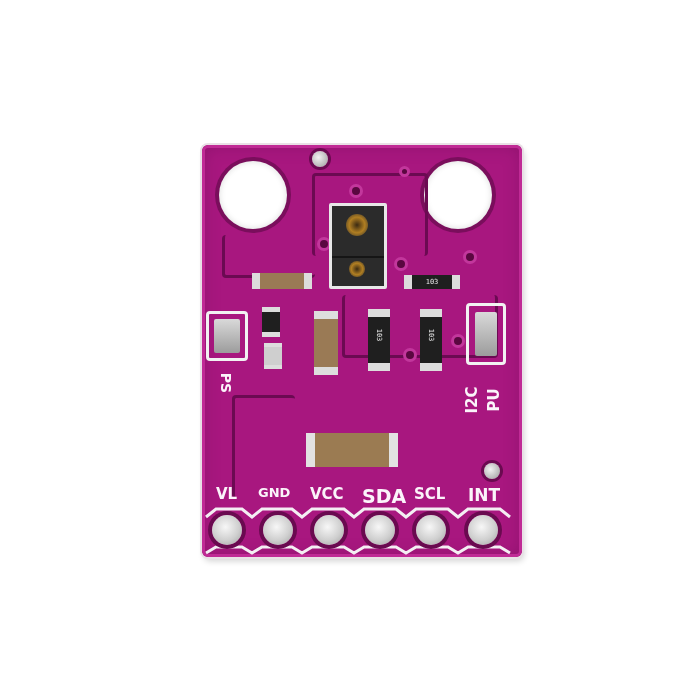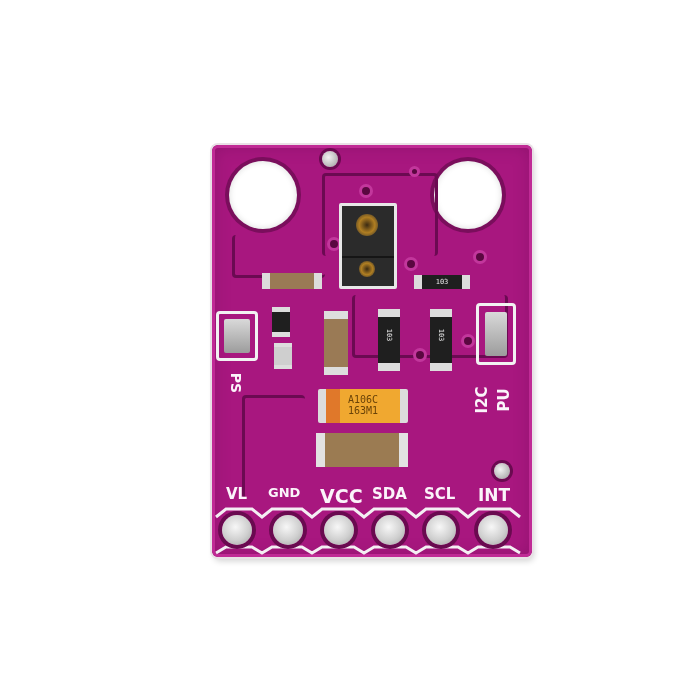--- a/index.html
+++ b/index.html
@@ -1,17 +1,17 @@
 <!DOCTYPE html>
 <html><head>
   <meta charset="utf-8">
   <style>
     html, body { margin:0; padding:0; }
     body { width:700px; height:700px; background:#ffffff; position:relative; overflow:hidden; font-family:"DejaVu Sans", sans-serif; }
-    .board { position:absolute; left:212px; top:145px; width:320px; height:412px; background:#a8177f; border-radius:6px;
+    .board { position:absolute; left:202px; top:145px; width:320px; height:412px; background:#a8177f; border-radius:6px;
       box-shadow: 0 0 0 2px #e9e0e6, 2px 4px 6px rgba(0,0,0,0.18); overflow:hidden; }
     .edge { position:absolute; left:0; top:0; width:100%; height:100%; border-radius:6px;
       box-shadow: inset 0 0 0 3px #c02a95, inset 0 0 18px rgba(60,0,50,0.25); pointer-events:none; }
     .hole { position:absolute; border-radius:50%; background:#ffffff; box-shadow: 0 0 0 4px #7a0e5c, inset 0 0 6px rgba(0,0,0,0.15); }
     .via { position:absolute; width:8px; height:8px; border-radius:50%; background:#5a0740; box-shadow:0 0 0 3px #c2379c; }
     .via-silver { position:absolute; width:16px; height:16px; border-radius:50%; background:radial-gradient(circle at 40% 40%, #f2f2f2, #9a9a9a); box-shadow:0 0 0 3px #6a0a50; }
     .trace { position:absolute; border:3px solid #6b0a52; border-radius:4px; }
     .silk { position:absolute; color:#fbf4fa; font-weight:bold; font-family:"DejaVu Sans", sans-serif; }
     .pad { position:absolute; border-radius:50%; background:radial-gradient(circle at 45% 40%, #f7f7f7 0%, #cfcfcf 55%, #9e9e9e 100%); box-shadow:0 0 0 4px #6a0a50; }
     .chip-black { position:absolute; background:#2b2b2b; border:3px solid #e8e8e8; border-radius:2px; }
@@ -64,36 +64,32 @@
   <div class="resistor" style="left:62px; top:198px; width:18px; height:18px; border-left:none; border-right:none; border-top:4px solid #ddd; border-bottom:4px solid #ddd; background:#cfcfcf;"></div>
 
   <div class="resistor" style="left:112px; top:166px; width:24px; height:48px; border-left:none; border-right:none; border-top:8px solid #ddd; border-bottom:8px solid #ddd; background:#9a7a55;"></div>
   <div class="resistor" style="left:166px; top:164px; width:22px; height:46px; border-left:none; border-right:none; border-top:8px solid #ddd; border-bottom:8px solid #ddd;"><span style="display:inline-block; transform:rotate(90deg); margin-top:14px;">103</span></div>
   <div class="resistor" style="left:218px; top:164px; width:22px; height:46px; border-left:none; border-right:none; border-top:8px solid #ddd; border-bottom:8px solid #ddd;"><span style="display:inline-block; transform:rotate(90deg); margin-top:14px;">103</span></div>
 
   <div class="solder-box" style="left:264px; top:158px; width:34px; height:56px;">
     <div class="jumper" style="left:6px; top:6px; width:22px; height:44px;"></div>
   </div>
 
-  <div class="cap-tant" style="left:106px; top:244px; width:90px; height:34px; padding-top:5px; border-left:8px solid #dcdcdc; border-right:8px solid #dcdcdc;">
-    <div>A106C</div>
-    <div>163M1</div>
-  </div>
   <div class="cap-ceramic" style="left:104px; top:288px; width:74px; height:34px;"></div>
 
   <div class="silk" style="left:14px; top:230px; font-size:14px; transform:rotate(90deg);">PS</div>
   <div class="silk" style="left:256px; top:246px; font-size:15px; transform:rotate(-90deg);">I2C</div>
   <div class="silk" style="left:280px; top:246px; font-size:15px; transform:rotate(-90deg);">PU</div>
 
   <div class="via-silver" style="left:282px; top:318px;"></div>
 
   <div class="silk" style="left:14px; top:340px; font-size:15px;">VL</div>
   <div class="silk" style="left:56px; top:340px; font-size:13px;">GND</div>
-  <div class="silk" style="left:108px; top:340px; font-size:19px;">VCC</div>
-  <div class="silk" style="left:160px; top:340px; font-size:15px;">SDA</div>
+  <div class="silk" style="left:108px; top:340px; font-size:15px;">VCC</div>
+  <div class="silk" style="left:160px; top:340px; font-size:19px;">SDA</div>
   <div class="silk" style="left:212px; top:340px; font-size:15px;">SCL</div>
   <div class="silk" style="left:266px; top:340px; font-size:17px;">INT</div>
 
   <svg style="position:absolute; left:0; top:360px;" width="320" height="52" viewBox="0 0 320 52">
     <polyline points="4,12 14,4 40,4 50,12 60,4 90,4 100,12 110,4 142,4 152,12 162,4 194,4 204,12 214,4 246,4 256,12 266,4 298,4 308,12" fill="none" stroke="#f4eef3" stroke-width="3"></polyline>
     <polyline points="4,48 14,42 40,42 50,48 60,42 90,42 100,48 110,42 142,42 152,48 162,42 194,42 204,48 214,42 246,42 256,48 266,42 298,42 308,48" fill="none" stroke="#f4eef3" stroke-width="3"></polyline>
   </svg>
 
   <div class="pad" style="left:10px; top:370px; width:30px; height:30px;"></div>
   <div class="pad" style="left:61px; top:370px; width:30px; height:30px;"></div>

